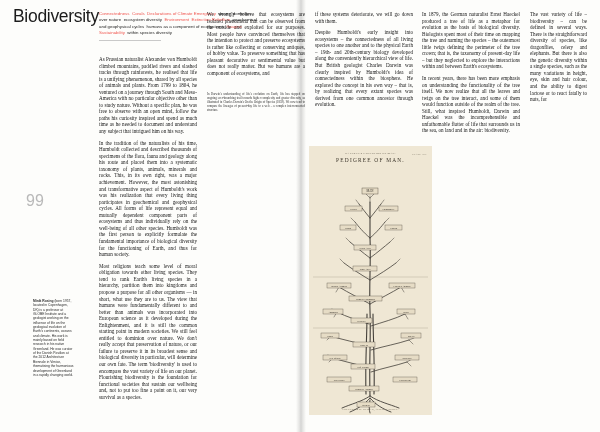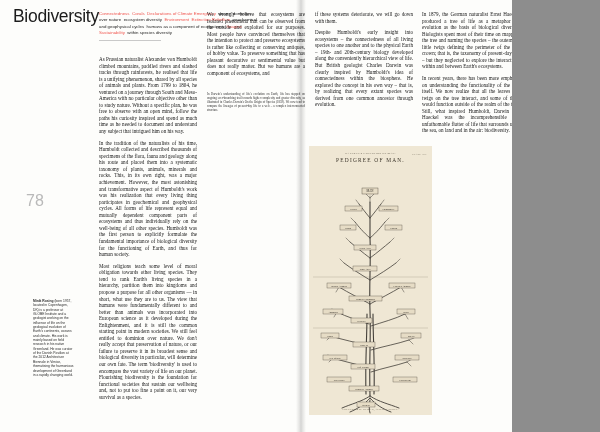--- a/index.html
+++ b/index.html
@@ -5,21 +5,21 @@
   html, body {
     margin: 0;
     padding: 0;
     background: #8d8d8d;
   }
   body {
     font-family: "Liberation Serif", serif;
   }
   .spread {
     position: relative;
-    width: 512px;
+    width: 600px;
     height: 432px;
     background: #ffffff;
     overflow: hidden;
   }
   
   .gutter {
     position: absolute;
     left: 296px;
     top: 0;
     width: 10px;
@@ -207,21 +207,21 @@
     <span class="kw">Environment</span>&nbsp;
     <span class="kw">Extinction Rebellion</span>&nbsp;
     <span>geochemical and geophysical cycles</span>&nbsp;
     <span>humans as a component of ecosystems</span>&nbsp;
     <span class="kw">Imagine</span>&nbsp;
     <span class="kw">Sustainability</span>&nbsp;
     <span>within species diversity</span>
     <div class="rule"></div>
   </div>
 
-  <div class="folio">78</div>
+  <div class="folio">99</div>
 
   <div class="bio">
     <b>Minik Rosing</b><span> (born 1957, located in Copenhagen, DK) is a professor at GLOBE Institute and a geologist working on the influence of life on the geological evolution of Earth's continents, oceans and climate. His work is mainly based on field research in his native Greenland. He was curator of the Danish Pavilion at the 2012 Architecture Biennale in Venice, thematising the harmonious development of Greenland in a rapidly changing world.</span>
   </div>
 
   <div class="col" id="col1">
     <p>As Prussian naturalist Alexander von Humboldt climbed mountains, paddled rivers and slashed tracks through rainforests, he realised that life is a unifying phenomenon, shared by all species of animals and plants. From 1799 to 1804, he ventured on a journey through South and Meso-America with no particular objective other than to study nature. Without a specific plan, he was free to observe with an open mind, follow the paths his curiosity inspired and spend as much time as he needed to document and understand any subject that intrigued him on his way.</p>
     <p>In the tradition of the naturalists of his time, Humboldt collected and described thousands of specimens of the flora, fauna and geology along his route and placed them into a systematic taxonomy of plants, animals, minerals and rocks. This, in its own right, was a major achievement. However, the most astonishing and transformative aspect of Humboldt's work was his realization that every living thing participates in geochemical and geophysical cycles. All forms of life represent equal and mutually dependent component parts of ecosystems and thus individually rely on the well-being of all other species. Humboldt was the first person to explicitly formulate the fundamental importance of biological diversity for the functioning of Earth, and thus for human society.</p>
     <p>Most religions teach some level of moral obligation towards other living species. They tend to rank Earth's living species in a hierarchy, partition them into kingdoms and propose a purpose for all other organisms — in short, what use they are to us. The view that humans were fundamentally different to and better than animals was incorporated into European science as it developed during the Enlightenment, and it is still the common starting point in modern societies. We still feel entitled to dominion over nature. We don't really accept that preservation of nature, or our failure to preserve it in its broadest sense and biological diversity in particular, will determine our own fate. The term 'biodiversity' is used to encompass the vast variety of life on our planet. Flourishing biodiversity is the foundation for functional societies that sustain our wellbeing and, not to put too fine a point on it, our very survival as a species.</p>
   </div>

